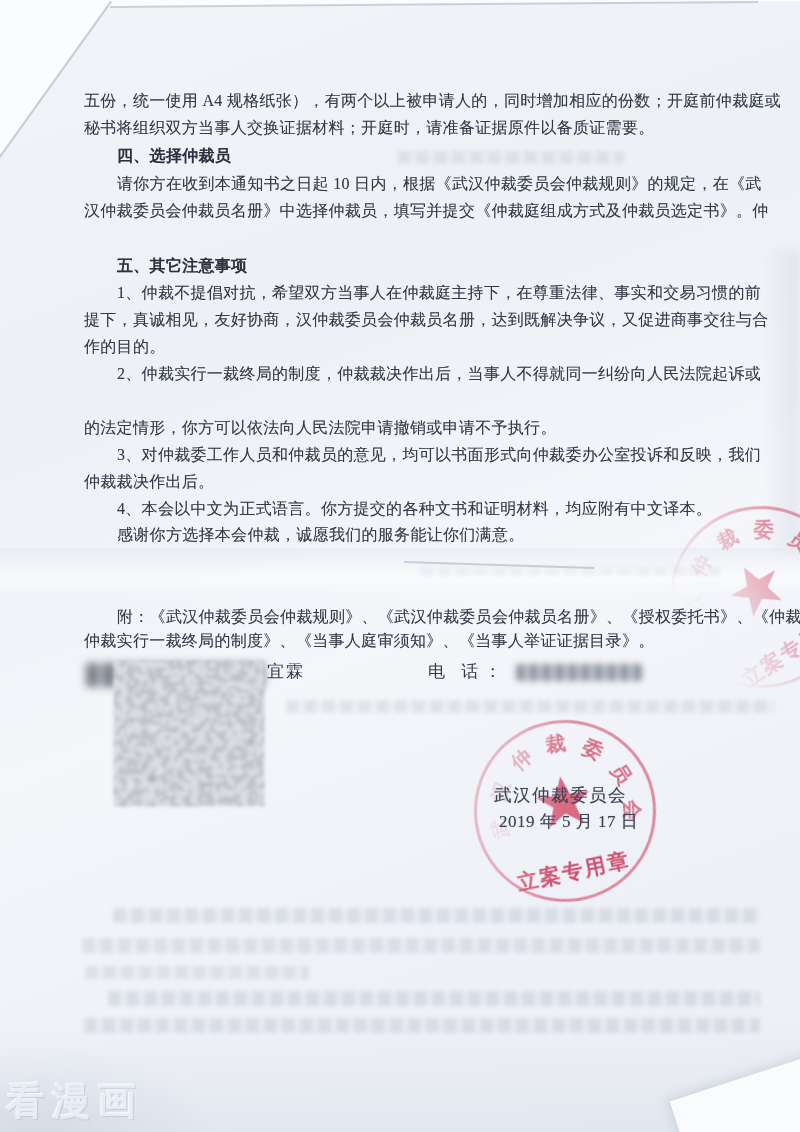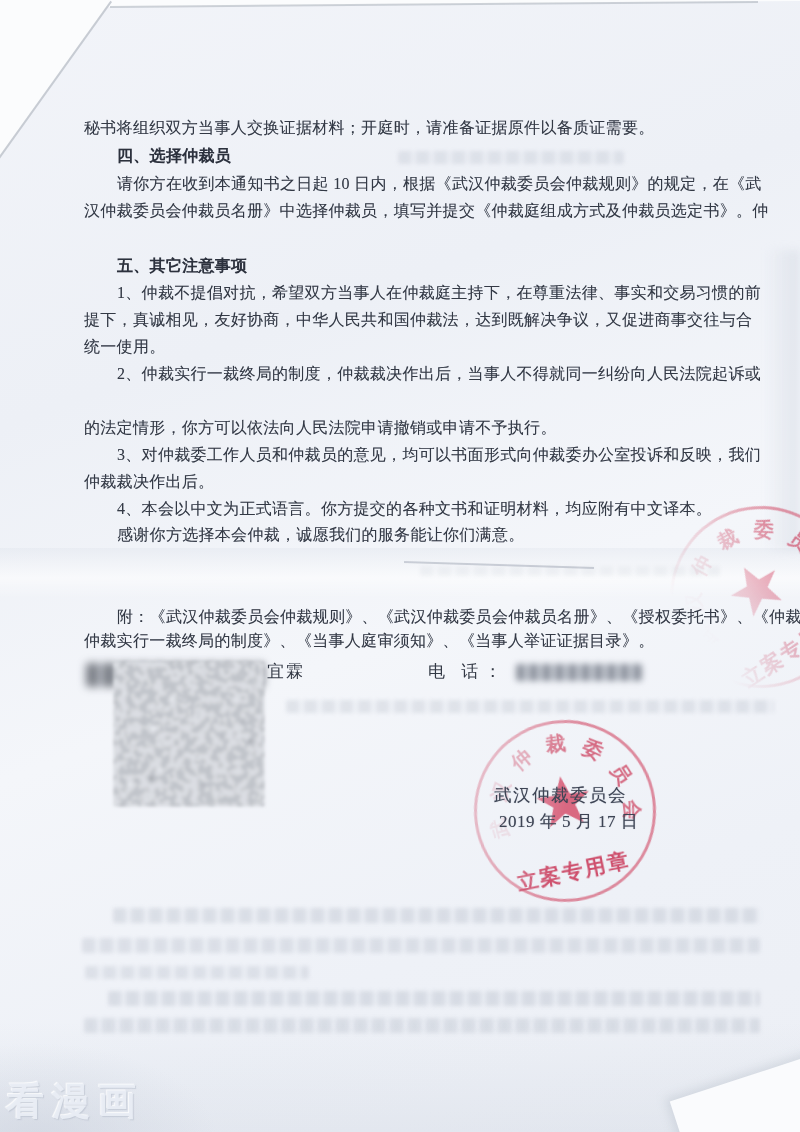--- a/index.html
+++ b/index.html
@@ -103,28 +103,29 @@
   <div class="shade-right"></div>
   <div class="shade-bottom"></div>
   <div class="shadow-bl"></div>
   <div class="corner-br"></div>
   <div class="top-edge"></div>
   <div class="top-edge-line"></div>
   <div class="fold-corner"></div>
   <div class="fold-line"></div>
   <div class="crease"></div>
 
+  <div class="line" style="top:90px">五份，统一使用 A4 规格纸张），有两个以上被申请人的，同时增加相应的份数；开庭前仲裁庭或</div>
   <div class="line" style="top:117px">秘书将组织双方当事人交换证据材料；开庭时，请准备证据原件以备质证需要。</div>
   <div class="line ind bold" style="top:145px">四、选择仲裁员</div>
   <div class="line ind" style="top:173px">请你方在收到本通知书之日起 10 日内，根据《武汉仲裁委员会仲裁规则》的规定，在《武</div>
   <div class="line" style="top:200px">汉仲裁委员会仲裁员名册》中选择仲裁员，填写并提交《仲裁庭组成方式及仲裁员选定书》。仲</div>
   <div class="line ind bold" style="top:255px">五、其它注意事项</div>
   <div class="line ind" style="top:282px">1、仲裁不提倡对抗，希望双方当事人在仲裁庭主持下，在尊重法律、事实和交易习惯的前</div>
-  <div class="line" style="top:309px">提下，真诚相见，友好协商，中华人民共和国仲裁法，达到既解决争议，又促进商事交往与合</div>
-  <div class="line" style="top:336px">统一使用。</div>
+  <div class="line" style="top:309px">提下，真诚相见，友好协商，汉仲裁委员会仲裁员名册，达到既解决争议，又促进商事交往与合</div>
+  <div class="line" style="top:336px">作的目的。</div>
   <div class="line ind" style="top:363px">2、仲裁实行一裁终局的制度，仲裁裁决作出后，当事人不得就同一纠纷向人民法院起诉或</div>
   <div class="line" style="top:417px">的法定情形，你方可以依法向人民法院申请撤销或申请不予执行。</div>
   <div class="line ind" style="top:444px">3、对仲裁委工作人员和仲裁员的意见，均可以书面形式向仲裁委办公室投诉和反映，我们</div>
   <div class="line" style="top:471px">仲裁裁决作出后。</div>
   <div class="line ind" style="top:498px">4、本会以中文为正式语言。你方提交的各种文书和证明材料，均应附有中文译本。</div>
   <div class="line ind" style="top:524px">感谢你方选择本会仲裁，诚愿我们的服务能让你们满意。</div>
 
   <div class="line ind" style="top:606px">附：《武汉仲裁委员会仲裁规则》、《武汉仲裁委员会仲裁员名册》、《授权委托书》、《仲裁庭</div>
   <div class="line" style="top:630px">仲裁实行一裁终局的制度》、《当事人庭审须知》、《当事人举证证据目录》。</div>
 

